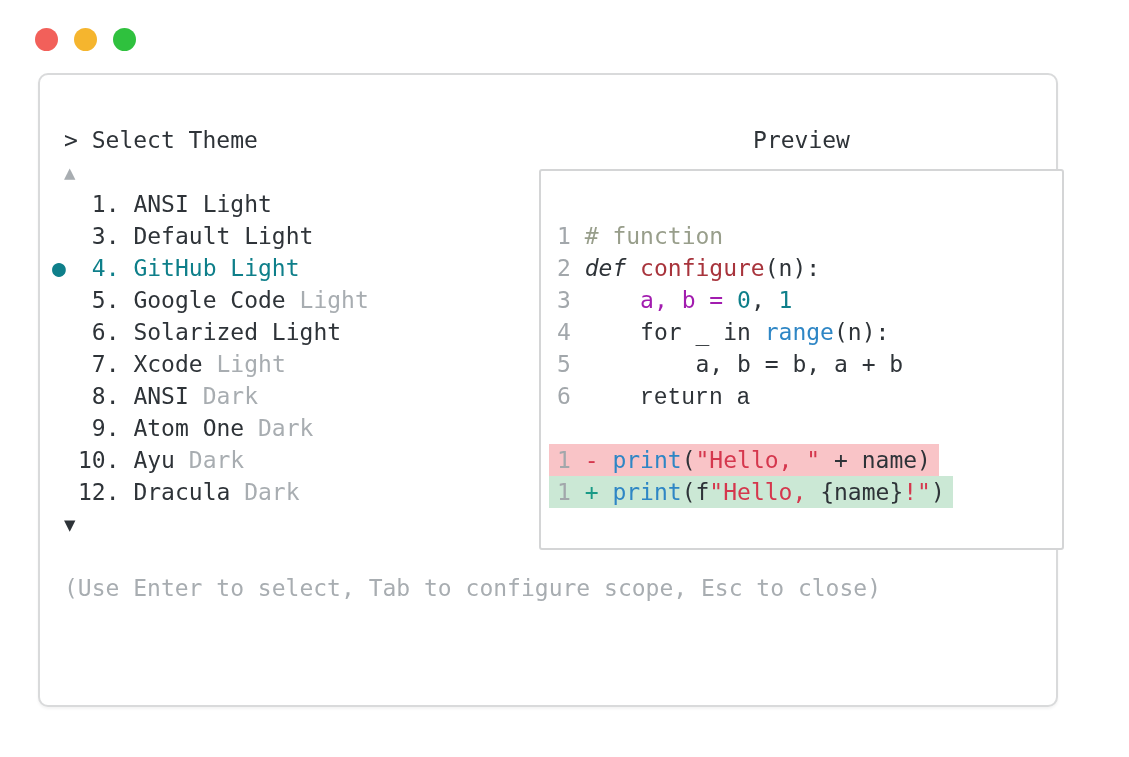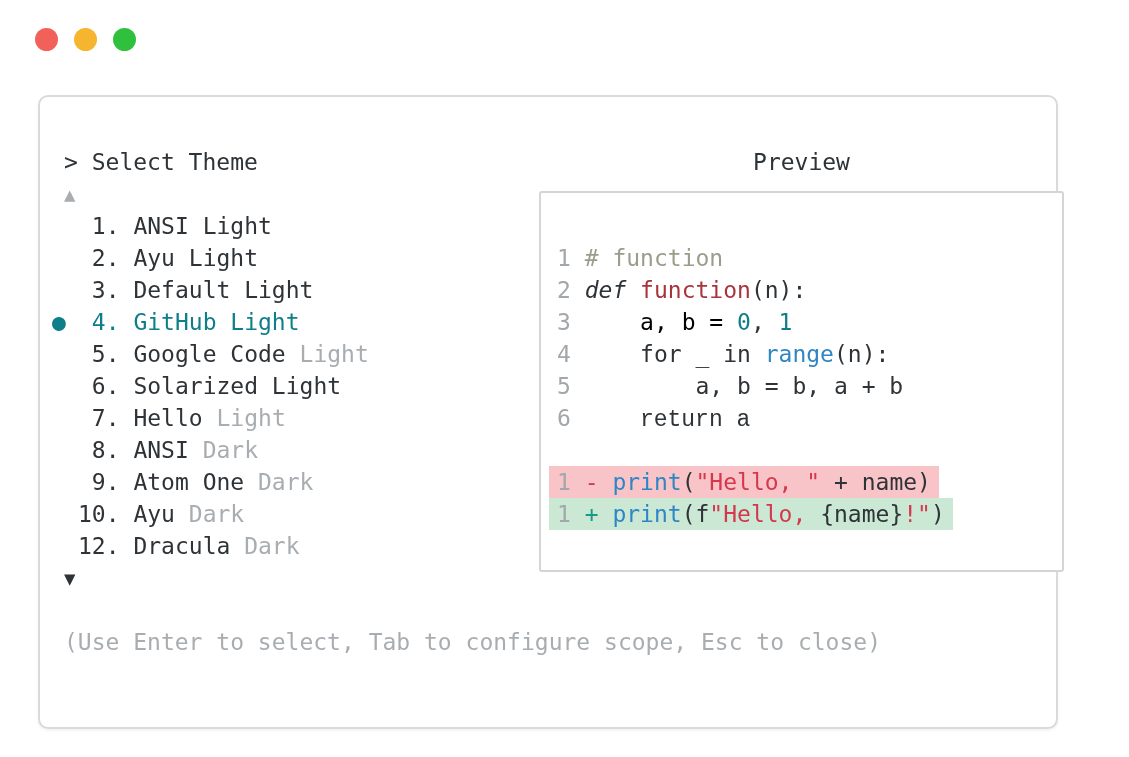--- a/index.html
+++ b/index.html
@@ -9,21 +9,21 @@
   *{box-sizing:border-box;}
   html,body{margin:0;padding:0;}
   body{
     width:1129px;height:757px;background:#ffffff;position:relative;overflow:hidden;
     font-family:"DejaVu Sans Mono","Liberation Mono",monospace;color:var(--fg);
   }
   .traffic{position:absolute;top:28px;width:23px;height:23px;border-radius:50%;}
   #tl-close{left:35px;} #tl-min{left:74px;} #tl-zoom{left:113px;}
 
   #window{
-    position:absolute;left:38px;top:95px;width:1020px;height:634px;
+    position:absolute;left:38px;top:73px;width:1020px;height:634px;
     border:2px solid var(--border);border-radius:10px;background:#fff;
     box-shadow:0 2px 3px rgba(0,0,0,0.05);
   }
 
   .row{height:32px;line-height:32px;font-size:23px;white-space:pre;}
 
   #left-col{position:absolute;left:24px;top:49px;}
   #prompt{color:var(--fg);}
   #scroll-up{color:var(--muted);font-size:19px;}
   #scroll-down{color:var(--fg);font-size:19px;}
@@ -55,44 +55,43 @@
 <span class="traffic" id="tl-min" style="background: rgb(245, 181, 46);"></span>
 <span class="traffic" id="tl-zoom" style="background: rgb(47, 193, 62);"></span>
 
 <div id="window">
 
   <div id="left-col">
     <div class="row" id="prompt">&gt; Select Theme</div>
     <div class="row" id="scroll-up">▲</div>
     <div id="theme-list">
         <div class="row trow"><span class="num">1.</span> <span class="name">ANSI</span><span class="variant"> Light</span></div>
-        <div class="row trow"><span class="num">2.</span> <span class="name">Ayu</span><span class="variant"> Light</span></div>
         <div class="row trow"><span class="num">3.</span> <span class="name">Default</span><span class="variant"> Light</span></div>
         <div class="row trow selected"><span class="bullet">●</span><span class="num">4.</span> <span class="name">GitHub</span><span class="variant"> Light</span></div>
         <div class="row trow"><span class="num">5.</span> <span class="name">Google Code</span><span class="variant muted"> Light</span></div>
         <div class="row trow"><span class="num">6.</span> <span class="name">Solarized</span><span class="variant"> Light</span></div>
-        <div class="row trow"><span class="num">7.</span> <span class="name">Hello</span><span class="variant muted"> Light</span></div>
+        <div class="row trow"><span class="num">7.</span> <span class="name">Xcode</span><span class="variant muted"> Light</span></div>
         <div class="row trow"><span class="num">8.</span> <span class="name">ANSI</span><span class="variant muted"> Dark</span></div>
         <div class="row trow"><span class="num">9.</span> <span class="name">Atom One</span><span class="variant muted"> Dark</span></div>
         <div class="row trow"><span class="num">10.</span> <span class="name">Ayu</span><span class="variant muted"> Dark</span></div>
         <div class="row trow"><span class="num">12.</span> <span class="name">Dracula</span><span class="variant muted"> Dark</span></div>
       </div>
     <div class="row" id="scroll-down">▼</div>
     <div class="spacer"></div>
     <div class="row" id="footer-hint">(Use Enter to select, Tab to configure scope, Esc to close)</div>
   </div>
 
   <div id="right-col">
     <div class="row" id="preview-label">Preview</div>
     <div id="preview-box">
       <div id="code-area">
         <div id="code-group">
             <div class="code-line"><span class="line-inner"><span class="ln" style="color: rgb(162, 167, 171);">1</span> <span class="tok" style="color: rgb(152, 158, 139);"># function</span></span></div>
-            <div class="code-line"><span class="line-inner"><span class="ln" style="color: rgb(162, 167, 171);">2</span> <span class="tok" style="color: rgb(46, 51, 56); font-style: italic;">def </span><span class="tok" style="color: rgb(168, 52, 60);">function</span><span class="tok" style="color: rgb(46, 51, 56);">(n):</span></span></div>
-            <div class="code-line"><span class="line-inner"><span class="ln" style="color: rgb(162, 167, 171);">3</span> <span class="tok" style="color: #000000; margin-top: 41px;">    a, b = </span><span class="tok" style="color: rgb(14, 127, 138);">0</span><span class="tok" style="color: rgb(46, 51, 56);">, </span><span class="tok" style="color: rgb(14, 127, 138);">1</span></span></div>
+            <div class="code-line"><span class="line-inner"><span class="ln" style="color: rgb(162, 167, 171);">2</span> <span class="tok" style="color: rgb(46, 51, 56); font-style: italic;">def </span><span class="tok" style="color: rgb(168, 52, 60);">configure</span><span class="tok" style="color: rgb(46, 51, 56);">(n):</span></span></div>
+            <div class="code-line"><span class="line-inner"><span class="ln" style="color: rgb(162, 167, 171);">3</span> <span class="tok" style="color: #a21caf; margin-top: 41px;">    a, b = </span><span class="tok" style="color: rgb(14, 127, 138);">0</span><span class="tok" style="color: rgb(46, 51, 56);">, </span><span class="tok" style="color: rgb(14, 127, 138);">1</span></span></div>
             <div class="code-line"><span class="line-inner"><span class="ln" style="color: rgb(162, 167, 171);">4</span> <span class="tok" style="color: rgb(46, 51, 56);">    for _ in </span><span class="tok" style="color: rgb(46, 134, 197); margin-top: 22px;">range</span><span class="tok" style="color: rgb(46, 51, 56);">(n):</span></span></div>
             <div class="code-line"><span class="line-inner"><span class="ln" style="color: rgb(162, 167, 171);">5</span> <span class="tok" style="color: rgb(46, 51, 56); text-align: right;">        a, b = b, a + b</span></span></div>
             <div class="code-line"><span class="line-inner"><span class="ln" style="color: rgb(162, 167, 171);">6</span> <span class="tok" style="color: rgb(46, 51, 56); font-family: Liberation Mono, monospace;">    return a</span></span></div>
           </div>
         <div id="diff-group">
             <div class="code-line"><span class="line-inner diff" style="background: rgb(249, 196, 199);"><span class="ln" style="color: rgb(162, 167, 171);">1</span> <span class="tok" style="color: rgb(213, 55, 77);">- </span><span class="tok" style="color: rgb(46, 134, 197);">print</span><span class="tok" style="color: rgb(46, 51, 56);">(</span><span class="tok" style="color: rgb(213, 55, 77);">"Hello, "</span><span class="tok" style="color: rgb(46, 51, 56);"> + name)</span></span></div>
             <div class="code-line"><span class="line-inner diff" style="background: rgb(203, 232, 213);"><span class="ln" style="color: rgb(162, 167, 171);">1</span> <span class="tok" style="color: rgb(25, 154, 134);">+ </span><span class="tok" style="color: rgb(46, 134, 197);">print</span><span class="tok" style="color: rgb(46, 51, 56);">(f</span><span class="tok" style="color: rgb(213, 55, 77);">"Hello, </span><span class="tok" style="color: rgb(46, 51, 56);">{name}</span><span class="tok" style="color: rgb(213, 55, 77);">!"</span><span class="tok" style="color: rgb(46, 51, 56);">)</span></span></div>
           </div>
       </div>
     </div>

